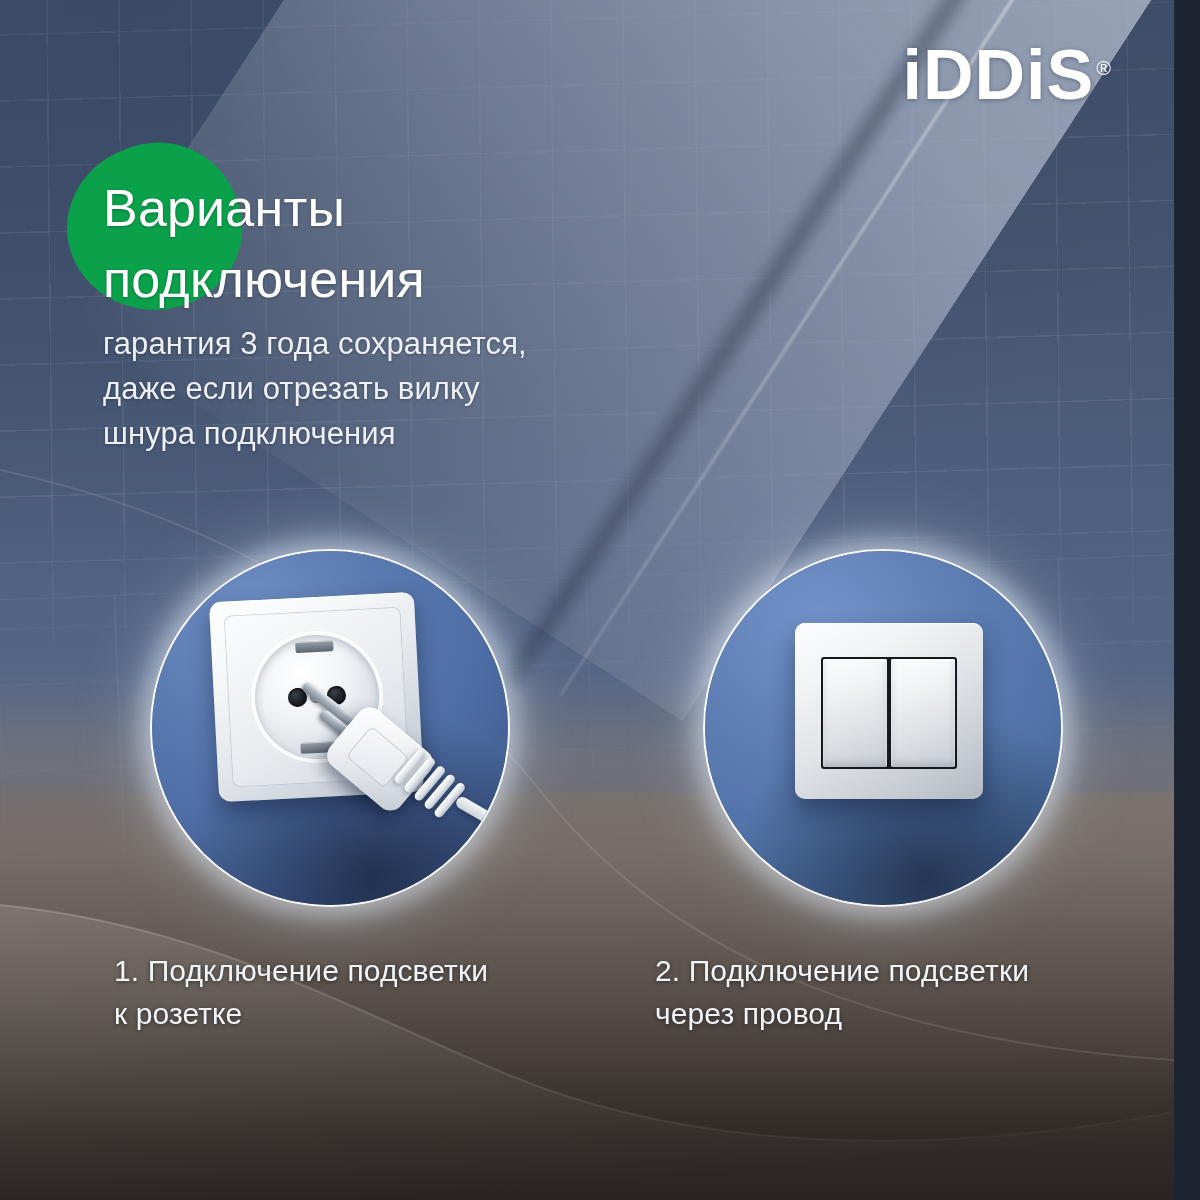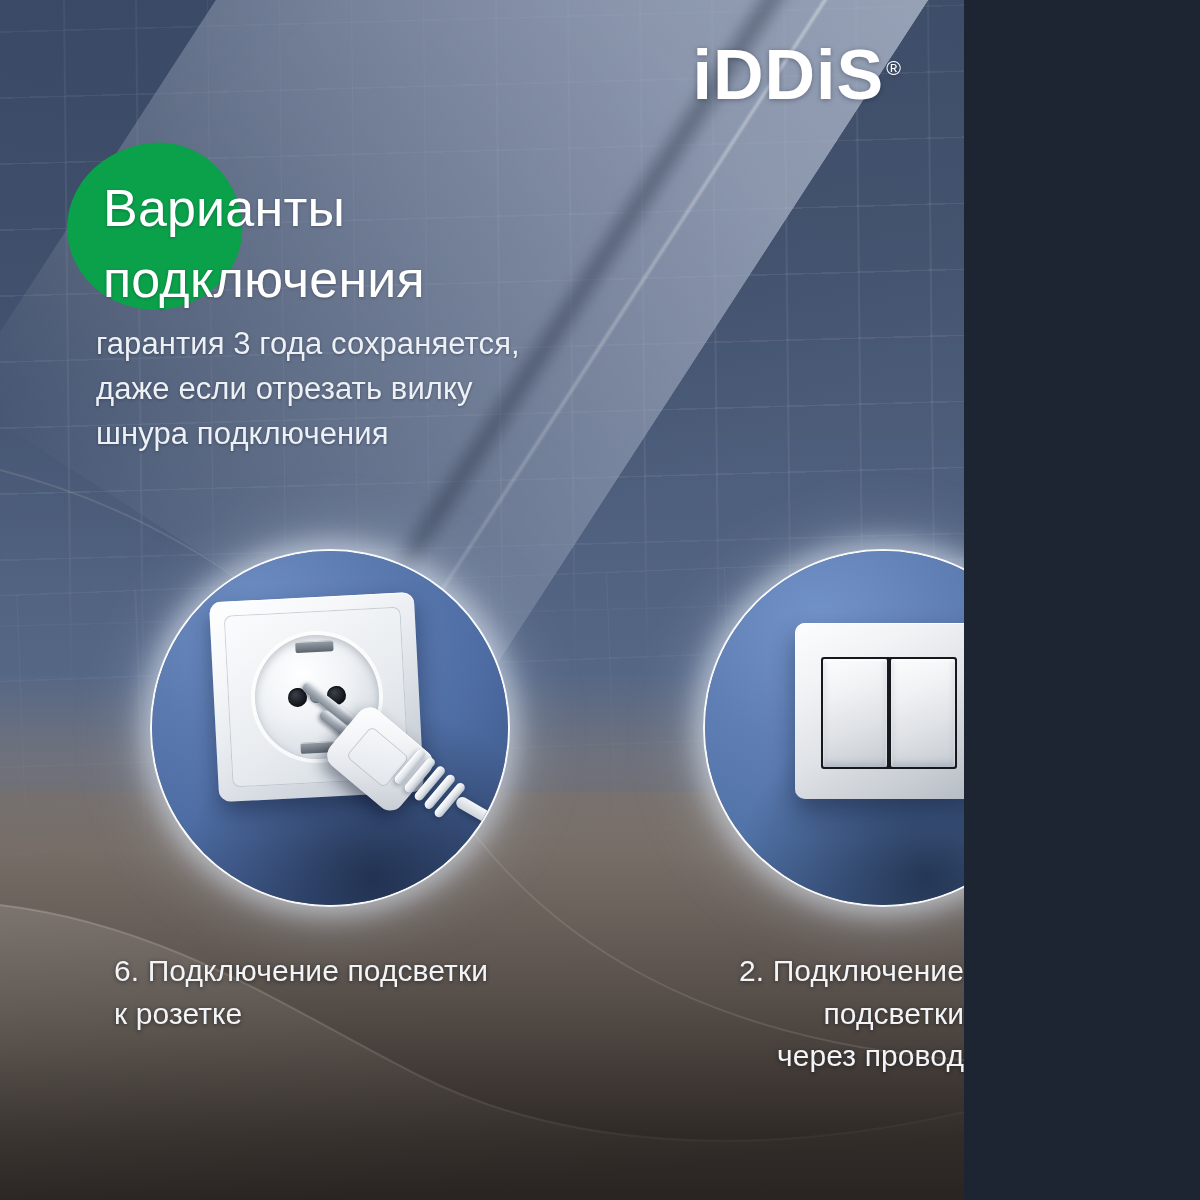--- a/index.html
+++ b/index.html
@@ -1,20 +1,20 @@
 <!DOCTYPE html>
 <html><head>
 <meta charset="utf-8">
 <style>
   html,body{margin:0;padding:0;background:#1d2533;}
   body{font-family:"Liberation Sans","DejaVu Sans",sans-serif;}
 
   .stage{
     position:relative;
-    width:964px;height:1200px;
+    width:1174px;height:1200px;
     overflow:hidden;
     background:#46556f;
   }
 
   
   .bg-base{
     position:absolute;inset:0;
     background:
       linear-gradient(177deg,
         #3e4d68 0%,
@@ -124,21 +124,21 @@
     position:absolute;left:103px;top:173px;
     font-size:52px;
     font-weight:400;
     color:#ffffff;
     line-height:1.37;
     letter-spacing:.2px;
     white-space:pre-line;
     text-shadow:0 1px 3px rgba(12,20,36,.30);
   }
   .subhead{
-    position:absolute;left:96px;top:322px;
+    position:absolute;left:103px;top:322px;
     font-size:31px;
     font-weight:300;
     color:#edf1f6;
     line-height:1.45;
     letter-spacing:.1px;
     white-space:pre-line;
     text-shadow:0 1px 3px rgba(12,20,36,.35);
   }
 
   
@@ -286,21 +286,21 @@
     position:absolute;
     font-size:30px;
     font-weight:300;
     color:#f2f4f7;
     line-height:1.42;
     white-space:pre-line;
     letter-spacing:.1px;
     text-shadow:0 1px 4px rgba(10,10,12,.55);
   }
   .cap-1{left:114px;top:950px;}
-  .cap-2{left:655px;top:950px;text-align:right;}
+  .cap-2{left:655px;top:950px;}
 </style>
 </head>
 <body>
 
 <div class="stage">
 
   <div class="bg-base"></div>
   <div class="bg-blue-wash"></div>
   <div class="tiles"></div>
   <div class="floor"></div>
@@ -371,18 +371,18 @@
     <div class="photo-dark"></div>
 
     <div class="sw-plate">
       <div class="sw-rockers">
         <div class="sw-rocker"></div>
         <div class="sw-rocker"></div>
       </div>
     </div>
   </div>
 
-  <div class="caption cap-1">6. Подключение подсветки
+  <div class="caption cap-1">1. Подключение подсветки
     к розетке</div>
   <div class="caption cap-2">2. Подключение подсветки
     через провод</div>
 
 </div>
 
 </body></html>

